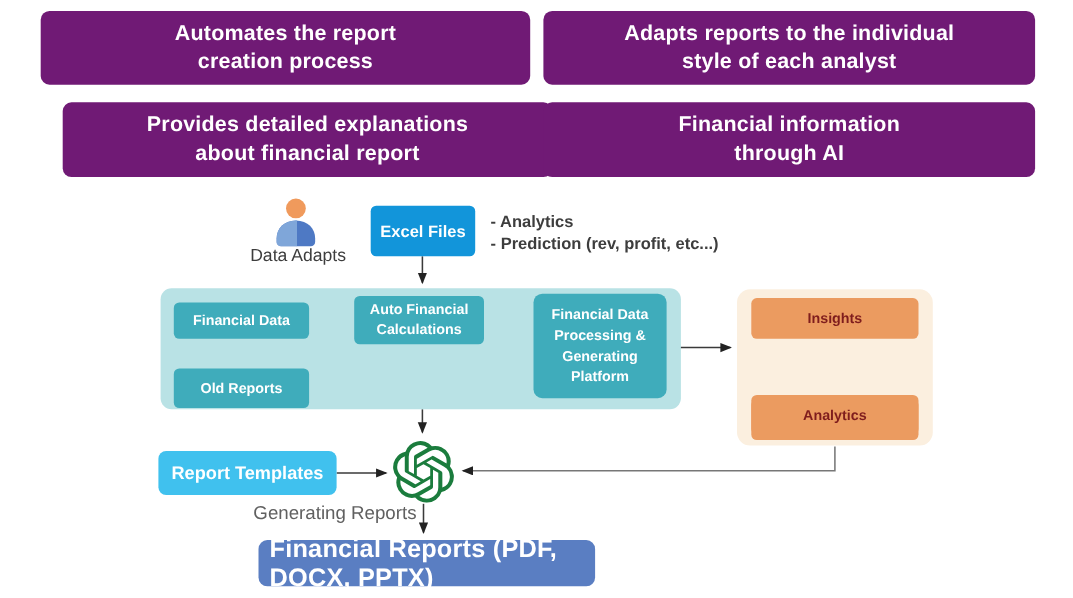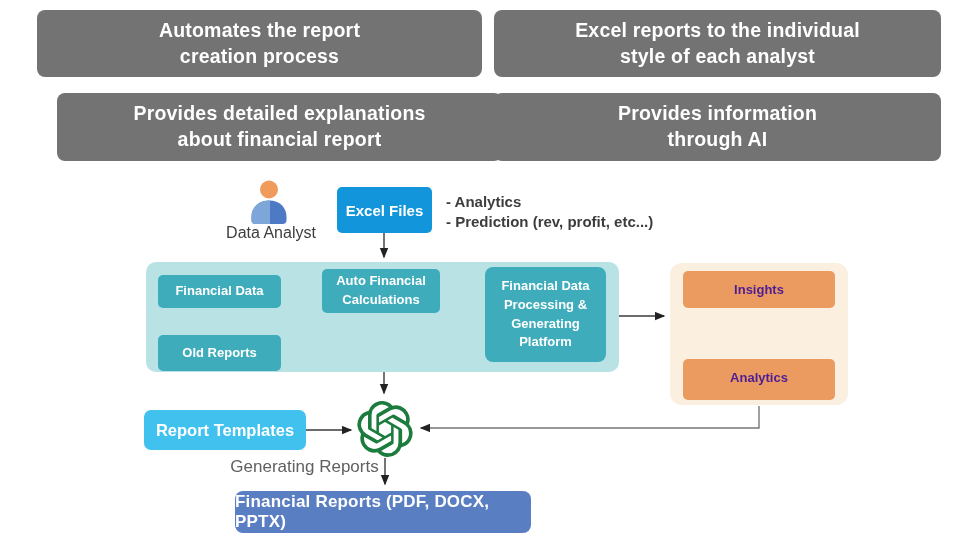--- a/index.html
+++ b/index.html
@@ -6,21 +6,21 @@
   .canvas{
     position:relative;width:975px;height:544px;background:#ffffff;overflow:hidden;
     font-family:"Liberation Sans", sans-serif;
   }
   .connectors{position:absolute;left:0;top:0;width:975px;height:544px;pointer-events:none;}
 
   .label{white-space:pre-line;}
 
   
   .fb{
-    position:absolute;background:#737373;color:#ffffff;border-radius:8px;
+    position:absolute;background:#701a75;color:#ffffff;border-radius:8px;
     display:flex;align-items:center;justify-content:center;text-align:center;
     font-size:19.5px;font-weight:600;line-height:1.32;letter-spacing:.2px;
   }
   .fb-tl{left:37px;top:10px;width:445px;height:67px;}
   .fb-tr{left:494px;top:10px;width:447px;height:67px;}
   .fb-bl{left:37px;top:93px;width:445px;height:68px;margin-left:20px;}
   .fb-br{left:494px;top:93px;width:447px;height:68px;}
 
   
   .analyst-icon{position:absolute;left:245px;top:179px;width:48px;height:45px;}
@@ -54,43 +54,43 @@
   .tbox.old {left:158px;top:322px;width:123px;height:36px;margin-top:13px;}
   .tbox.calc{left:322px;top:269px;width:118px;height:44px;}
   .tbox.proc{left:485px;top:267px;width:121px;height:95px;border-radius:8px;}
 
   
   .orange-container{
     position:absolute;left:670px;top:263px;width:178px;height:142px;
     background:#FBEFDF;border-radius:12px;
   }
   .obox{
-    position:absolute;background:#EB9B60;color:#4c1d95;border-radius:5px;
+    position:absolute;background:#EB9B60;color:#7f1d1d;border-radius:5px;
     display:flex;align-items:center;justify-content:center;
     font-size:13px;font-weight:600;
   }
   .obox.o1{left:683px;top:271px;width:152px;height:37px;}
   .obox.o2{left:683px;top:315px;width:152px;height:37px;margin-top:48px;}
   .obox.o3{left:683px;top:359px;width:152px;height:36px;}
 
   
   .templates{
     position:absolute;left:144px;top:410px;width:162px;height:40px;background:#40C1EE;
     border-radius:7px;color:#fff;font-size:16.5px;font-weight:700;
     display:flex;align-items:center;justify-content:center;
   }
   .gpt{position:absolute;left:357px;top:401px;width:56px;height:56px;}
   .caption{
     position:absolute;left:222px;top:457px;width:165px;text-align:center;
     font-size:17px;color:#606060;font-weight:500;
   }
   .result{
     position:absolute;left:235px;top:491px;width:296px;height:42px;background:#5A7EC2;
-    border-radius:8px;color:#fff;font-size:17px;font-weight:700;
-    display:flex;align-items:center;justify-content:center;letter-spacing:.2px;
+    border-radius:8px;color:#fff;font-size:23px;font-weight:700;
+    display:flex;align-items:center;justify-content:center;letter-spacing:.2px;padding-left:10px;
   }
 </style>
 </head>
 <body>
 
 <div class="canvas">
 
   <svg class="connectors" viewBox="0 0 975 544">
     <defs>
       <marker id="ah" markerWidth="9" markerHeight="8" refX="6.5" refY="3" orient="auto">
@@ -103,38 +103,38 @@
     <line x1="281" y1="340" x2="479" y2="340" stroke="#3a3a3a" stroke-width="1.4" marker-end="url(#ah)"></line>
     <line x1="606" y1="316" x2="664" y2="316" stroke="#3a3a3a" stroke-width="1.4" marker-end="url(#ah)"></line>
     <polyline points="759,406 759,428 421,428" fill="none" stroke="#777" stroke-width="1.4" marker-end="url(#ah)"></polyline>
     <line x1="384" y1="372" x2="384" y2="393" stroke="#3a3a3a" stroke-width="1.4" marker-end="url(#ah)"></line>
     <line x1="306" y1="430" x2="351" y2="430" stroke="#3a3a3a" stroke-width="1.4" marker-end="url(#ah)"></line>
     <line x1="385" y1="458" x2="385" y2="484" stroke="#3a3a3a" stroke-width="1.4" marker-end="url(#ah)"></line>
   </svg>
 
   <div class="fb fb-tl label">Automates the report
 creation process</div>
-  <div class="fb fb-tr label">Excel reports to the individual
+  <div class="fb fb-tr label">Adapts reports to the individual
 style of each analyst</div>
   <div class="fb fb-bl label">Provides detailed explanations
 about financial report</div>
-  <div class="fb fb-br label">Provides information
+  <div class="fb fb-br label">Financial information
 through AI</div>
 
   <svg class="analyst-icon" viewBox="0 0 48 45">
     <defs>
         <clipPath id="lhalf">
           <rect x="0" y="0" width="25" height="45"></rect>
         </clipPath>
       </defs>
     <circle cx="24" cy="10.5" r="9" fill="#F09A5C"></circle>
     <path d="M24 21.5 c11 0 17.5 7.6 17.5 16.2 v3.3 a4 4 0 0 1 -4 4 h-27 a4 4 0 0 1 -4 -4 v-3.3 c0 -8.6 6.5 -16.2 17.5 -16.2 z" fill="#4E79C4"></path>
     <path d="M24 21.5 c11 0 17.5 7.6 17.5 16.2 v3.3 a4 4 0 0 1 -4 4 h-27 a4 4 0 0 1 -4 -4 v-3.3 c0 -8.6 6.5 -16.2 17.5 -16.2 z" fill="#7FA6D9" clip-path="url(#lhalf)"></path>
   </svg>
-  <div class="analyst-label">Data Analyst</div>
+  <div class="analyst-label">Data Adapts</div>
 
   <div class="excel">Excel Files</div>
   <div class="notes">
     <div>- Analytics</div>
     <div>- Prediction (rev, profit, etc...)</div>
   </div>
 
   <div class="teal-container"></div>
   <div class="tbox fin label">Financial Data</div>
   <div class="tbox old label">Old Reports</div>

